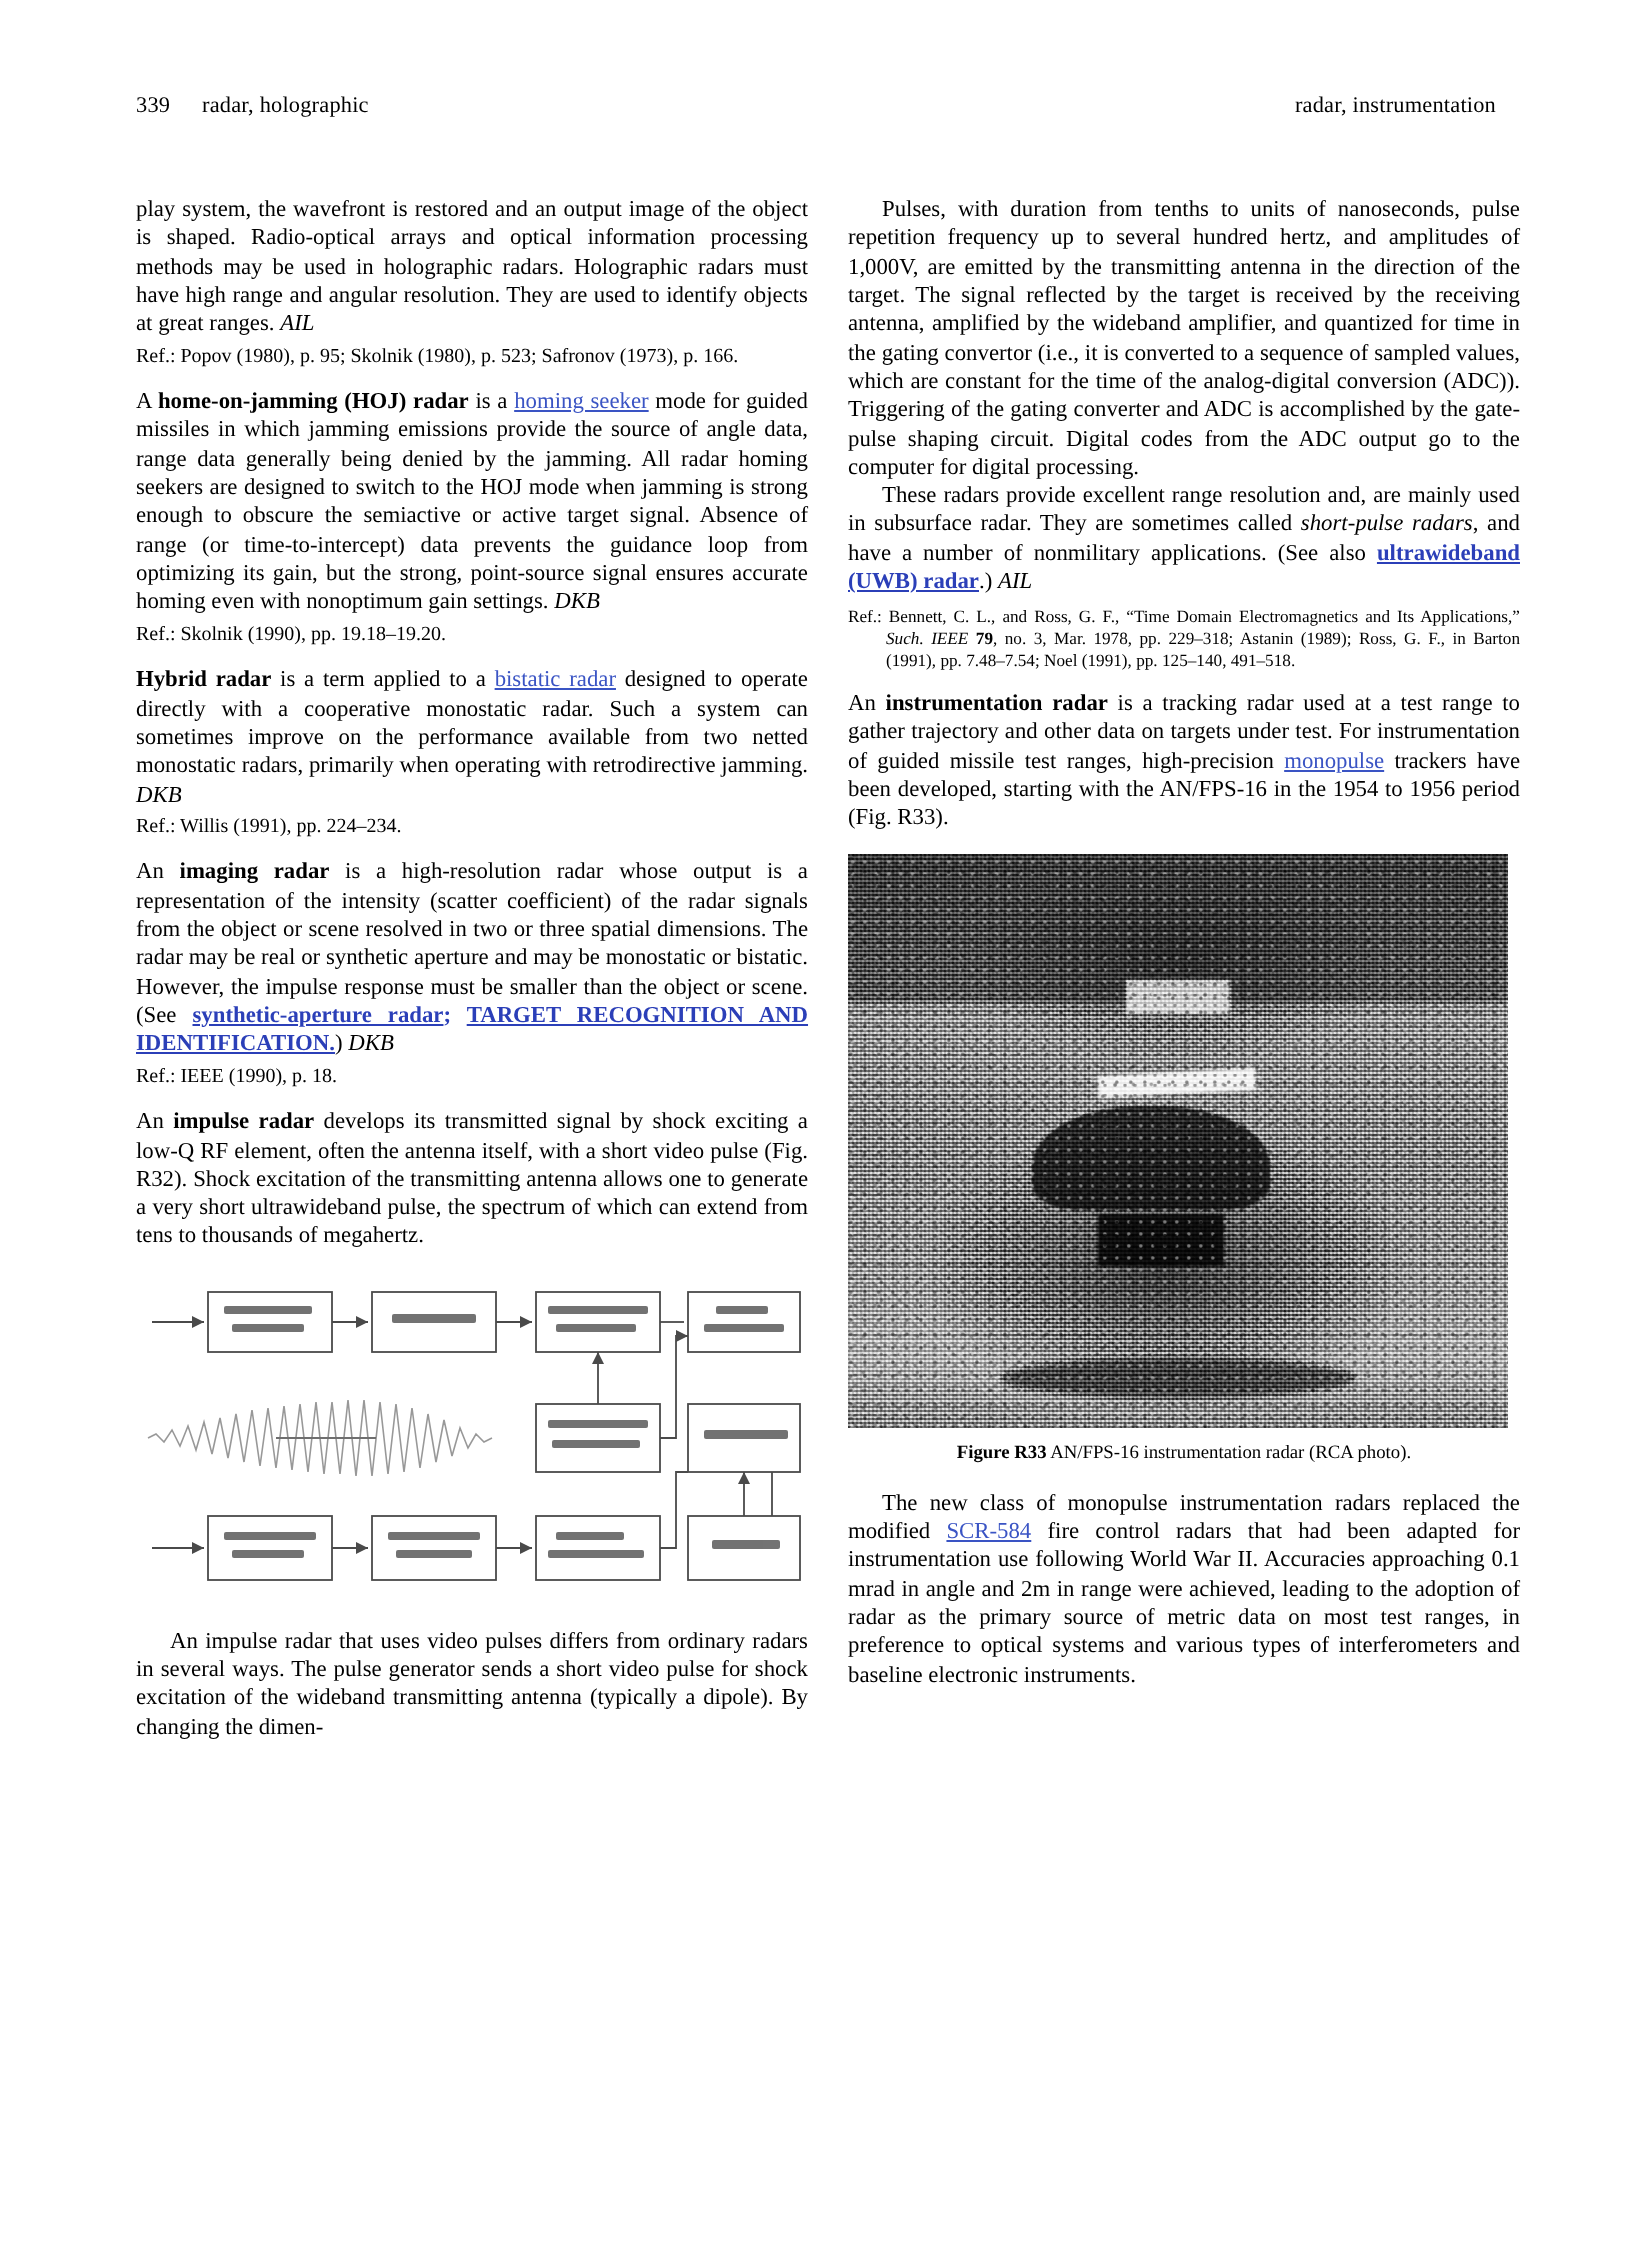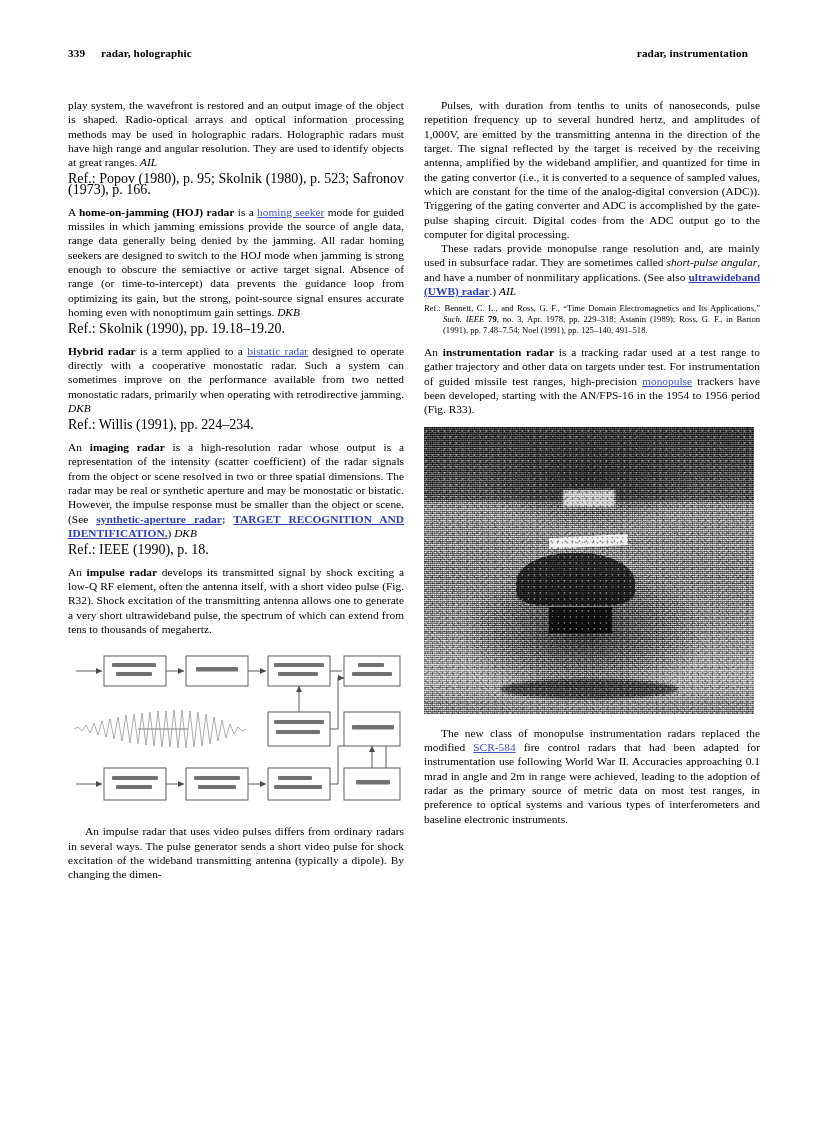--- a/index.html
+++ b/index.html
@@ -18,21 +18,21 @@
   }
 
   
   .runhead {
     position: absolute;
     top: 47px;
     left: 68px;
     width: 680px;
     height: 16px;
     font-size: 11.2px;
-    font-weight: bold;
+    font-weight: normal;
     letter-spacing: 0.1px;
   }
   .runhead .folio {
     position: absolute;
     left: 0;
     top: 0;
   }
   .runhead .rh-left {
     position: absolute;
     left: 33px;
@@ -68,21 +68,21 @@
 
   .term { font-weight: bold; }
   .xref { color: #3a54c4; }
   .xref-b { color: #2b3fb8; font-weight: bold; }
   .xref-caps { color: #2b3fb8; font-weight: bold; }
   .ital { font-style: italic; }
   .auth { font-style: italic; }
 
   p.ref {
     margin: 4.5px 0 0 0;
-    font-size: 14px;
+    font-size: 10px;
     line-height: 10.6px;
     text-align: justify;
     padding-left: 0;
     text-indent: 0;
   }
   p.ref-block {
     margin: 4.5px 0 0 0;
     font-size: 8.6px;
     line-height: 10.9px;
     text-align: justify;
@@ -318,35 +318,36 @@
 
 
     <p class="body indent" style="margin-top:9px"><span>An impulse radar that uses video pulses differs from ordinary radars in several ways. The pulse generator sends a short video pulse for shock excitation of the wideband transmitting antenna (typically a dipole). By changing the dimen-</span></p>
   </div>
 
   <div class="col col-right">
 
 
     <p class="body indent"><span>Pulses, with duration from tenths to units of nanoseconds, pulse repetition frequency up to several hundred hertz, and amplitudes of 1,000V, are emitted by the transmitting antenna in the direction of the target. The signal reflected by the target is received by the receiving antenna, amplified by the wideband amplifier, and quantized for time in the gating convertor (i.e., it is converted to a sequence of sampled values, which are constant for the time of the analog-digital conversion (ADC)). Triggering of the gating converter and ADC is accomplished by the gate-pulse shaping circuit. Digital codes from the ADC output go to the computer for digital processing.</span></p>
 
-    <p class="body indent"><span>These radars provide monopulse range resolution and, are mainly used in subsurface radar. They are sometimes called </span><span class="ital">short-pulse angular</span><span>, and have a number of nonmilitary applications. (See also </span><a class="xref-b" href="#">ultrawideband (UWB) radar</a><span>.) </span><span class="auth">AIL</span></p>
-
-    <p class="ref-block"><span>Ref.: Bennett, C. L., and Ross, G. F., “Time Domain Electromagnetics and Its</span> <span>Applications,” </span><span class="ital">Such. IEEE </span><span style="font-weight:bold">79</span><span>, no. 3, Apr. 1978, pp. 229–318; Astanin</span> <span>(1989); Ross, G. F., in Barton (1991), pp. 7.48–7.54; Noel (1991), pp.</span> <span>125–140, 491–518.</span></p>
+    <p class="body indent"><span>These radars provide excellent range resolution and, are mainly used in subsurface radar. They are sometimes called </span><span class="ital">short-pulse radars</span><span>, and have a number of nonmilitary applications. (See also </span><a class="xref-b" href="#">ultrawideband (UWB) radar</a><span>.) </span><span class="auth">AIL</span></p>
+
+    <p class="ref-block"><span>Ref.: Bennett, C. L., and Ross, G. F., “Time Domain Electromagnetics and Its</span> <span>Applications,” </span><span class="ital">Such. IEEE </span><span style="font-weight:bold">79</span><span>, no. 3, Mar. 1978, pp. 229–318; Astanin</span> <span>(1989); Ross, G. F., in Barton (1991), pp. 7.48–7.54; Noel (1991), pp.</span> <span>125–140, 491–518.</span></p>
 
     <p class="body gap-before"><span>An </span><span class="term">instrumentation radar</span><span> is a tracking radar used at a test range to gather trajectory and other data on targets under test. For instrumentation of guided missile test ranges, high-precision </span><a class="xref" href="#">monopulse</a><span> trackers have been developed, starting with the AN/FPS-16 in the 1954 to 1956 period (Fig. R33).</span></p>
 
     <div class="fig33">
       <div class="photo-base"></div>
       <div class="photo-trees"></div>
       <div class="photo-high2"></div>
       <div class="photo-high"></div>
       <div class="photo-dish"></div>
       <div class="photo-dish2"></div>
       <div class="photo-shadow"></div>
       <div class="photo-noise"></div>
       <div class="photo-dither"></div>
     </div>
 
+    <p class="figcap" style="text-align:center"><span class="fignum">Figure R33</span><span> AN/FPS-16 instrumentation radar (RCA photo).</span></p>
 
     <p class="body indent" style="margin-top:12px"><span>The new class of monopulse instrumentation radars replaced the modified </span><a class="xref" href="#">SCR-584</a><span> fire control radars that had been adapted for instrumentation use following World War II. Accuracies approaching 0.1 mrad in angle and 2m in range were achieved, leading to the adoption of radar as the primary source of metric data on most test ranges, in preference to optical systems and various types of interferometers and baseline electronic instruments.</span></p>
   </div>
 
 </div>
 
 </body></html>

